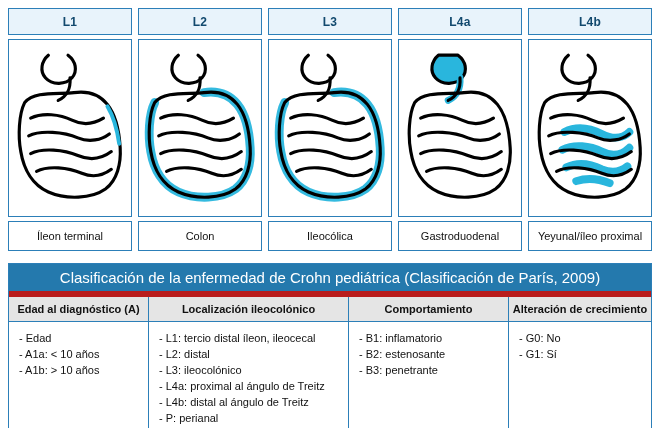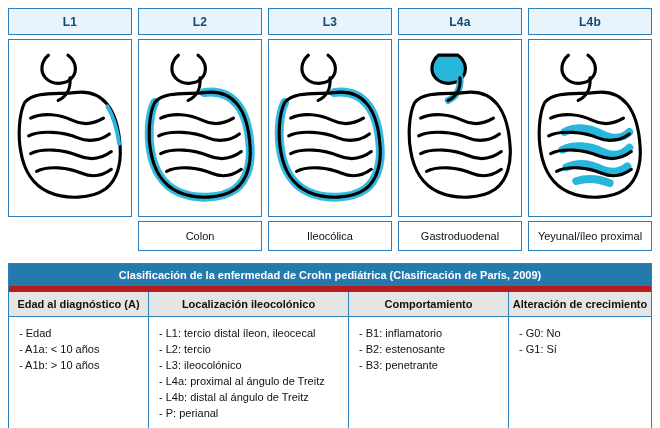--- a/index.html
+++ b/index.html
@@ -72,22 +72,22 @@
   
   .table-wrap {
     margin-top: 12px;
     width: 644px;
     border: 1px solid #2c7fb8;
     box-sizing: border-box;
   }
   .table-title {
     background: #2479ad;
     color: #ffffff;
-    font-size: 11px;
-    font-weight: bold;
+    font-size: 15px;
+    font-weight: normal;
     text-align: center;
     padding: 5px 0 5px 0;
   }
   .table-head {
     display: flex;
     background: #e5e5e5;
     border-top: 6px solid #b91c1c;
   }
   .table-head > div {
     font-size: 11px;
@@ -139,20 +139,21 @@
             <path d="M22 78 C34 72 52 74 64 80 C76 86 86 84 96 78"></path>
             <path d="M20 96 C32 90 56 92 70 98 C82 103 94 100 102 94"></path>
             <path d="M22 114 C34 108 56 110 70 116 C84 122 96 118 104 112"></path>
             <path d="M28 132 C40 126 60 128 74 134 C86 139 96 136 104 130"></path>
           </g>
           <g fill="none" stroke="#29b6dd" stroke-width="4" stroke-linecap="round">
             <path d="M100 66 C106 76 110 90 112 104"></path>
           </g>
         </svg>
       </div>
+      <div class="panel-caption">Íleon terminal</div>
     </div>
 
     <div class="panel">
       <div class="panel-head">L2</div>
       <div class="panel-body">
         <svg viewBox="0 0 124 176">
           <g fill="none" stroke="#29b6dd" stroke-width="9" stroke-linecap="round" stroke-linejoin="round" opacity="0.95">
             <path d="M16 62 C10 74 9 96 12 112 C15 130 24 146 40 153 C58 161 84 160 98 150 C110 141 114 124 113 108 C112 90 108 74 100 64 C92 54 80 50 66 52"></path>
           </g>
           <g fill="none" stroke="#000000" stroke-width="3.2" stroke-linecap="round" stroke-linejoin="round">
@@ -248,21 +249,21 @@
     </div>
 
     <div class="table-body">
       <div class="col1">
         <div class="cell-line">- Edad</div>
         <div class="cell-line">- A1a: &lt; 10 años</div>
         <div class="cell-line">- A1b: &gt; 10 años</div>
       </div>
       <div class="col2">
         <div class="cell-line">- L1: tercio distal íleon, ileocecal</div>
-        <div class="cell-line">- L2: tercio</div>
+        <div class="cell-line">- L2: distal</div>
         <div class="cell-line">- L3: ileocolónico</div>
         <div class="cell-line">- L4a: proximal al ángulo de Treitz</div>
         <div class="cell-line">- L4b: distal al ángulo de Treitz</div>
         <div class="cell-line">- P: perianal</div>
       </div>
       <div class="col3">
         <div class="cell-line">- B1: inflamatorio</div>
         <div class="cell-line">- B2: estenosante</div>
         <div class="cell-line">- B3: penetrante</div>
       </div>

